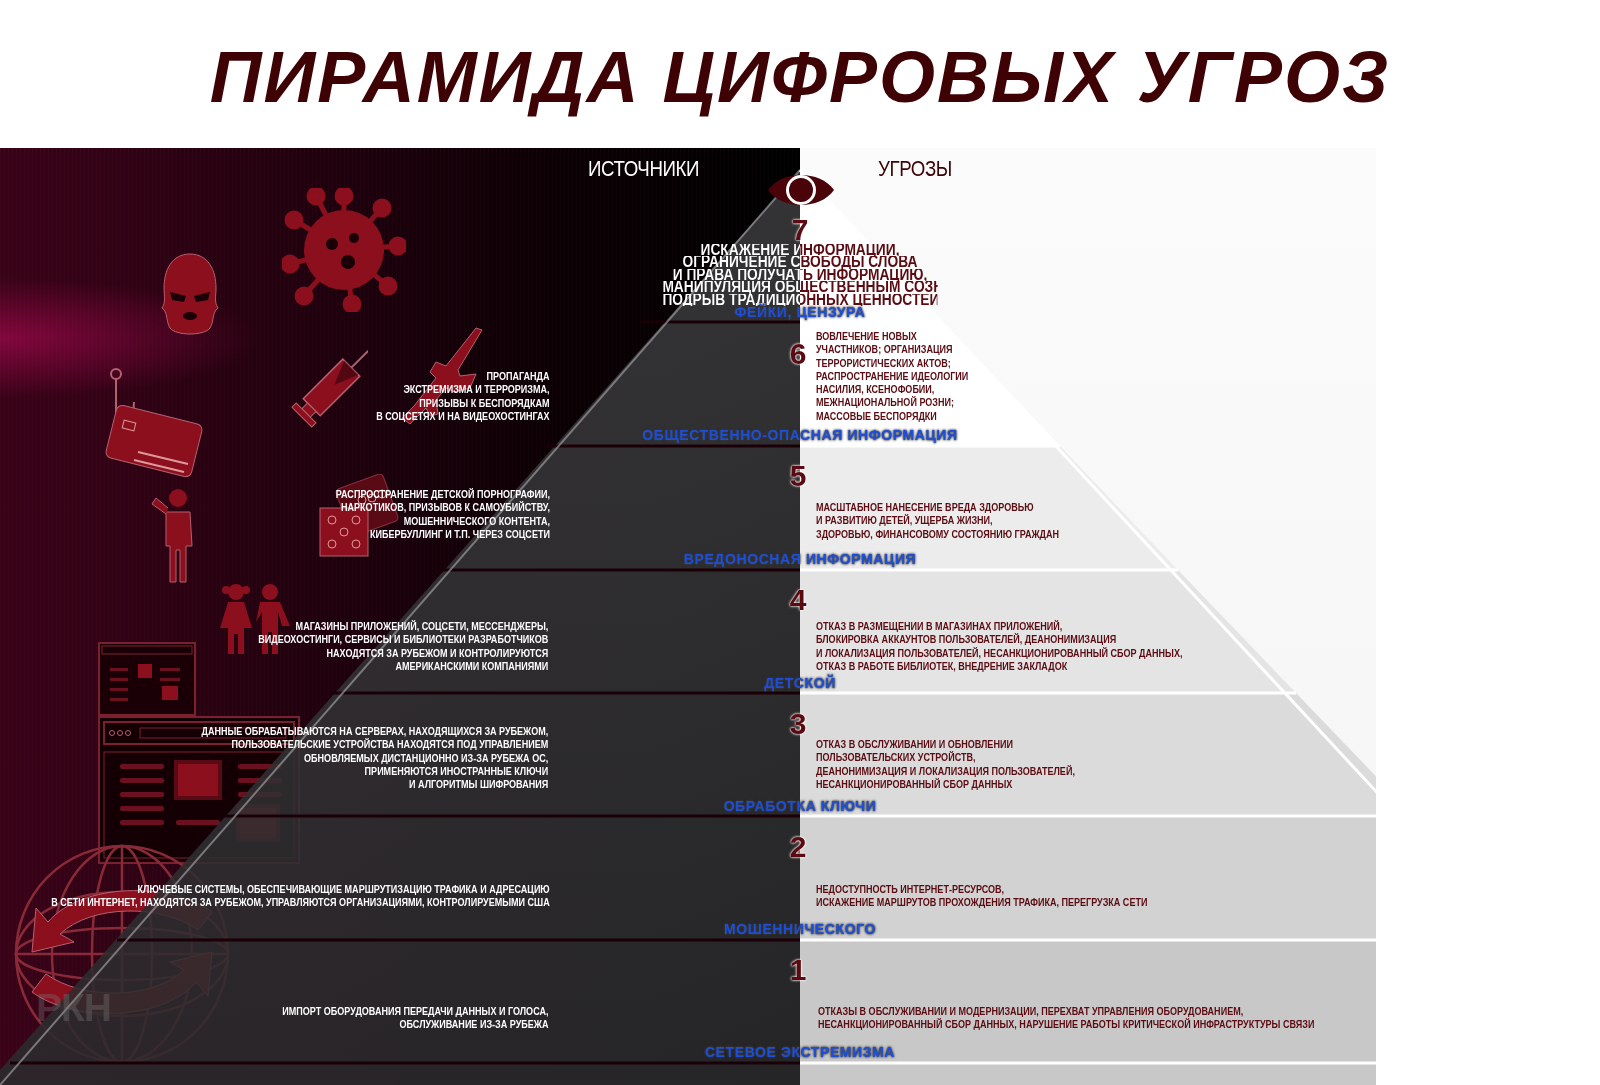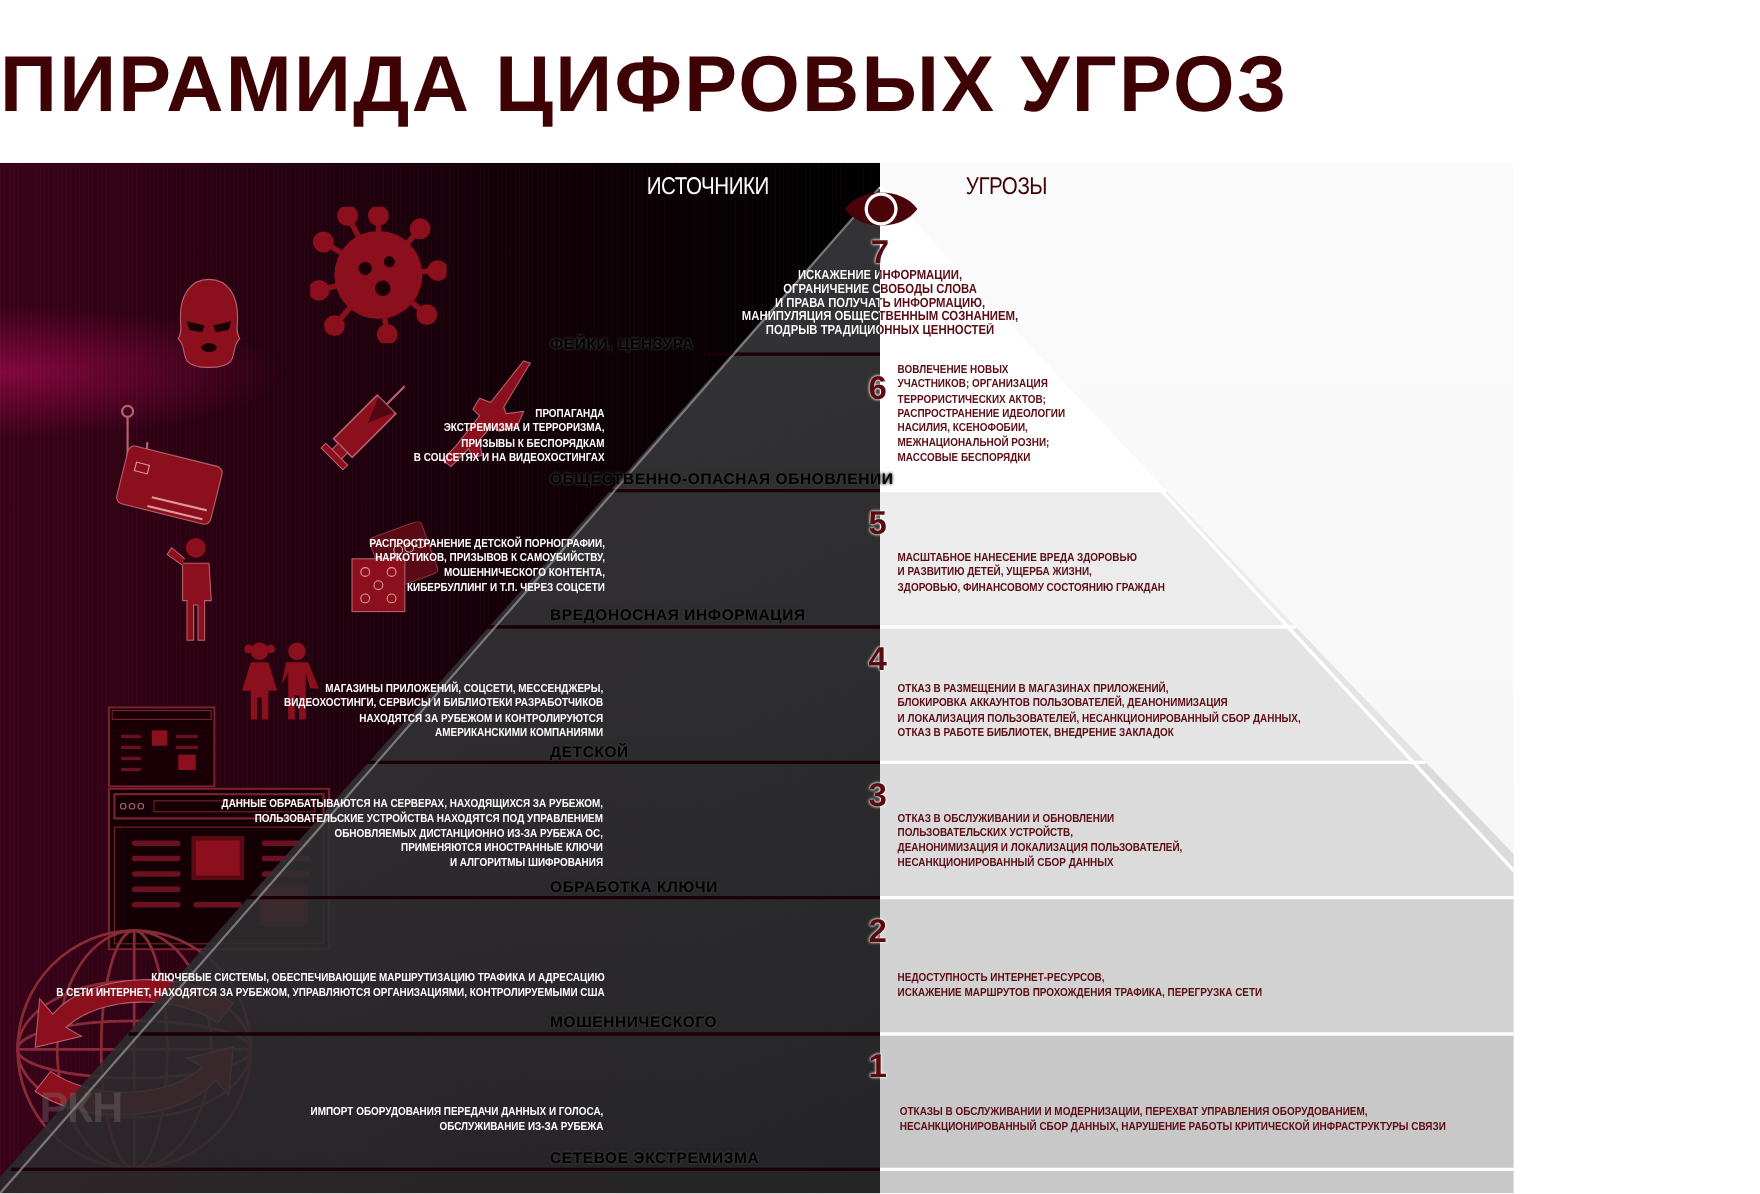--- a/index.html
+++ b/index.html
@@ -1,38 +1,38 @@
 <!DOCTYPE html>
 <html><head>
 <meta charset="utf-8">
 <style>
   html,body{margin:0;padding:0;}
   body{width:1600px;height:1085px;position:relative;overflow:hidden;background:#ffffff;font-family:"Liberation Sans",sans-serif;}
   .header{position:absolute;left:0;top:0;width:1600px;height:148px;background:#fff;}
-  .title{position:absolute;left:0;top:36px;width:1600px;font-family:"Liberation Sans",sans-serif;font-weight:900;font-size:72px;letter-spacing:2px;color:#3e0205;line-height:82px;}
+  .title{position:absolute;left:0;top:36px;width:1600px;text-align:center;font-family:"Liberation Sans",sans-serif;font-weight:900;font-size:72px;letter-spacing:2px;color:#3e0205;line-height:82px;font-style:italic;}
   .stage{position:absolute;left:0;top:148px;width:1376px;height:937px;overflow:hidden;}
   .left-bg{position:absolute;left:0;top:0;width:800px;height:937px;
     background:
       radial-gradient(ellipse 260px 60px at 0px 190px, rgba(190,10,90,0.55), rgba(0,0,0,0) 100%),
       linear-gradient(90deg,#3a0218 0%,#24010f 35%,#0c0004 70%,#000 100%);}
   .left-bg::after{content:"";position:absolute;left:0;top:0;right:0;bottom:0;
     background:repeating-linear-gradient(90deg,rgba(255,255,255,0.015) 0 1px,rgba(0,0,0,0) 1px 4px);}
   .right-bg{position:absolute;left:800px;top:0;width:800px;height:937px;background:linear-gradient(180deg,#fbfbfb 0%,#f4f4f4 100%);}
   svg.pyr{position:absolute;left:0;top:0;}
   .col-head{position:absolute;top:8px;font-size:22px;line-height:26px;letter-spacing:-0.5px;transform:scaleX(0.85);transform-origin:left top;}
   .col-left{left:588px;color:#ffffff;}
   .col-right{left:878px;color:#3e0205;}
   .eye{position:absolute;left:766px;top:20px;width:70px;height:44px;}
   .lvl-num{position:absolute;width:40px;text-align:center;font-weight:900;font-size:30px;line-height:32px;color:#5a0a10;
     text-shadow:0 0 2px #fff,0 0 3px #fff;}
   .src{position:absolute;text-align:right;color:#ffffff;font-weight:700;font-size:10.5px;line-height:13.3px;transform:scaleX(0.86);transform-origin:right top;white-space:nowrap;}
   .thr{position:absolute;text-align:left;color:#5b0b12;font-weight:700;font-size:10.5px;line-height:13.3px;transform:scaleX(0.86);transform-origin:left top;white-space:nowrap;}
-  .lvl7text{position:absolute;left:640px;top:96px;width:320px;text-align:center;font-weight:700;font-size:12px;line-height:12.4px;white-space:nowrap;}
+  .lvl7text{position:absolute;left:640px;top:96px;width:320px;text-align:center;font-weight:700;font-size:16px;line-height:12.4px;white-space:nowrap;}
   .lvl7text span{display:block;transform:scaleX(0.86);background:linear-gradient(90deg,#ffffff 0 50%,#5b0b12 50% 100%);-webkit-background-clip:text;background-clip:text;color:transparent;}
-  .band-label{position:absolute;left:500px;width:600px;text-align:left;font-weight:900;font-size:14px;line-height:16px;letter-spacing:0.6px;color:#000000;
+  .band-label{position:absolute;left:500px;width:600px;text-align:center;font-weight:900;font-size:14px;line-height:16px;letter-spacing:0.6px;color:#1d4ed8;
     text-shadow:0 0 3px #3a3a3a,0 0 2px #3a3a3a;}
   .wm{position:absolute;font-weight:900;font-size:39px;letter-spacing:-1px;}
   .wm-l{left:36px;top:838px;color:rgba(120,120,120,0.35);}
   .wm-r{left:1452px;top:838px;color:rgba(170,120,120,0.35);}
   .icon{position:absolute;}
 </style>
 </head>
 <body>
 
 <div class="header">
@@ -245,21 +245,21 @@
   </div>
   <div class="thr" style="left:816px;top:182px">
     <div>ВОВЛЕЧЕНИЕ НОВЫХ</div>
     <div>УЧАСТНИКОВ; ОРГАНИЗАЦИЯ</div>
     <div>ТЕРРОРИСТИЧЕСКИХ АКТОВ;</div>
     <div>РАСПРОСТРАНЕНИЕ ИДЕОЛОГИИ</div>
     <div>НАСИЛИЯ, КСЕНОФОБИИ,</div>
     <div>МЕЖНАЦИОНАЛЬНОЙ РОЗНИ;</div>
     <div>МАССОВЫЕ БЕСПОРЯДКИ</div>
   </div>
-  <div class="band-label" style="top:279px">ОБЩЕСТВЕННО-ОПАСНАЯ ОБНОВЛЕНИИ</div>
+  <div class="band-label" style="top:279px">ОБЩЕСТВЕННО-ОПАСНАЯ ИНФОРМАЦИЯ</div>
 
   <div class="lvl-num" style="left:778px;top:312px">5</div>
   <div class="src" style="right:826px;top:340px">
     <div>РАСПРОСТРАНЕНИЕ ДЕТСКОЙ ПОРНОГРАФИИ,</div>
     <div>НАРКОТИКОВ, ПРИЗЫВОВ К САМОУБИЙСТВУ,</div>
     <div>МОШЕННИЧЕСКОГО КОНТЕНТА,</div>
     <div>КИБЕРБУЛЛИНГ И Т.П. ЧЕРЕЗ СОЦСЕТИ</div>
   </div>
   <div class="thr" style="left:816px;top:353px">
     <div>МАСШТАБНОЕ НАНЕСЕНИЕ ВРЕДА ЗДОРОВЬЮ</div>

